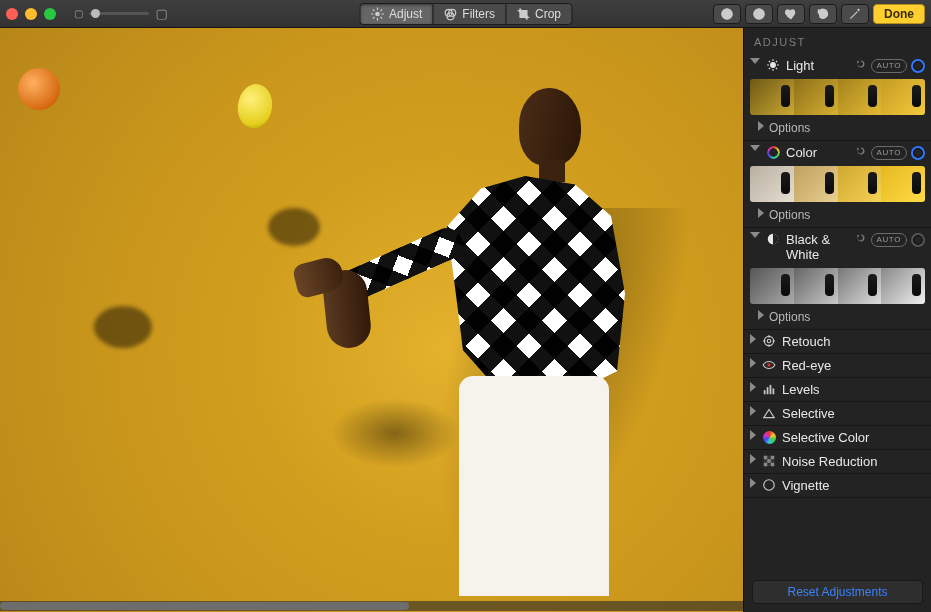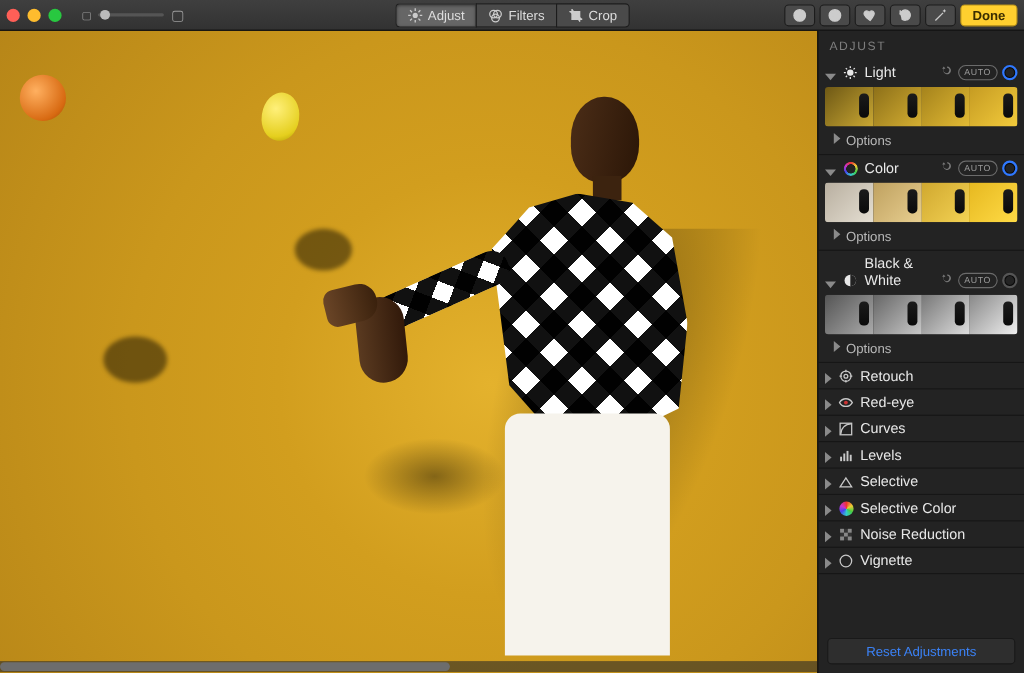--- a/index.html
+++ b/index.html
@@ -82,21 +82,21 @@
     background:radial-gradient(ellipse, rgba(0,0,0,.4), rgba(0,0,0,0) 70%);
   }
   .scroll-x { position:absolute; bottom:1px; left:0; right:0; height:10px; background:rgba(40,40,40,.6); }
   .scroll-x .thumb { position:absolute; left:0; width:55%; top:1px; bottom:1px; background:#6d6d6d; border-radius:5px;}
 
   
   .sidebar { width:188px; background:#232323; border-left:1px solid #0e0e0e; display:flex; flex-direction:column; overflow-y:auto; }
   .panel-title { font-size:11px; letter-spacing:1.5px; color:#7e7e7e; padding:8px 10px 6px; }
 
   .section { border-bottom:1px solid #161616; }
-  .sec-head { display:flex; align-items:flex-end; gap:6px; padding:4px 6px; color:#e8e8e8; cursor:pointer; }
+  .sec-head { display:flex; align-items:flex-start; gap:6px; padding:4px 6px; color:#e8e8e8; cursor:pointer; }
   .tri { width:0; height:0; border-style:solid; }
   .tri.right { border-width:5px 0 5px 6px; border-color:transparent transparent transparent #8a8a8a;}
   .tri.down  { border-width:6px 5px 0 5px; border-color:#8a8a8a transparent transparent transparent;}
   .sec-icon { width:14px; height:14px; display:flex; align-items:center; justify-content:center;}
   .sec-icon svg { width:14px; height:14px; }
   .sec-label { flex:1; font-size:13px; }
   .sec-right { display:flex; align-items:center; gap:4px; }
   .revert svg { width:12px; height:12px; fill:#7a7a7a; }
   .auto-btn {
     font-size:8px; letter-spacing:.6px; border:1px solid #6b6b6b; border-radius:8px;
@@ -371,32 +371,20 @@
             <svg viewBox="0 0 24 24" fill="none" stroke="#c8c8c8" stroke-width="2">
               <path d="M2 12s3.5-6 10-6 10 6 10 6-3.5 6-10 6S2 12 2 12z"></path>
               <circle cx="12" cy="12" r="3" fill="#c33" stroke="none"></circle>
             </svg>
           </span>
         <span class="sec-label">Red-eye</span>
       </div>
     </div>
 
 
-    <div class="section">
-      <div class="sec-head">
-        <span class="tri right"></span>
-        <span class="sec-icon">
-            <svg viewBox="0 0 24 24" fill="none" stroke="#c8c8c8" stroke-width="2">
-              <rect x="3" y="3" width="18" height="18"></rect>
-              <path d="M4 20c0-9 7-16 16-16"></path>
-            </svg>
-          </span>
-        <span class="sec-label">Curves</span>
-      </div>
-    </div>
 
     <div class="section">
       <div class="sec-head">
         <span class="tri right"></span>
         <span class="sec-icon">
             <svg viewBox="0 0 24 24" fill="#c8c8c8">
               <rect x="3" y="14" width="3" height="7"></rect>
               <rect x="8" y="9" width="3" height="12"></rect>
               <rect x="13" y="5" width="3" height="16"></rect>
               <rect x="18" y="11" width="3" height="10"></rect>

